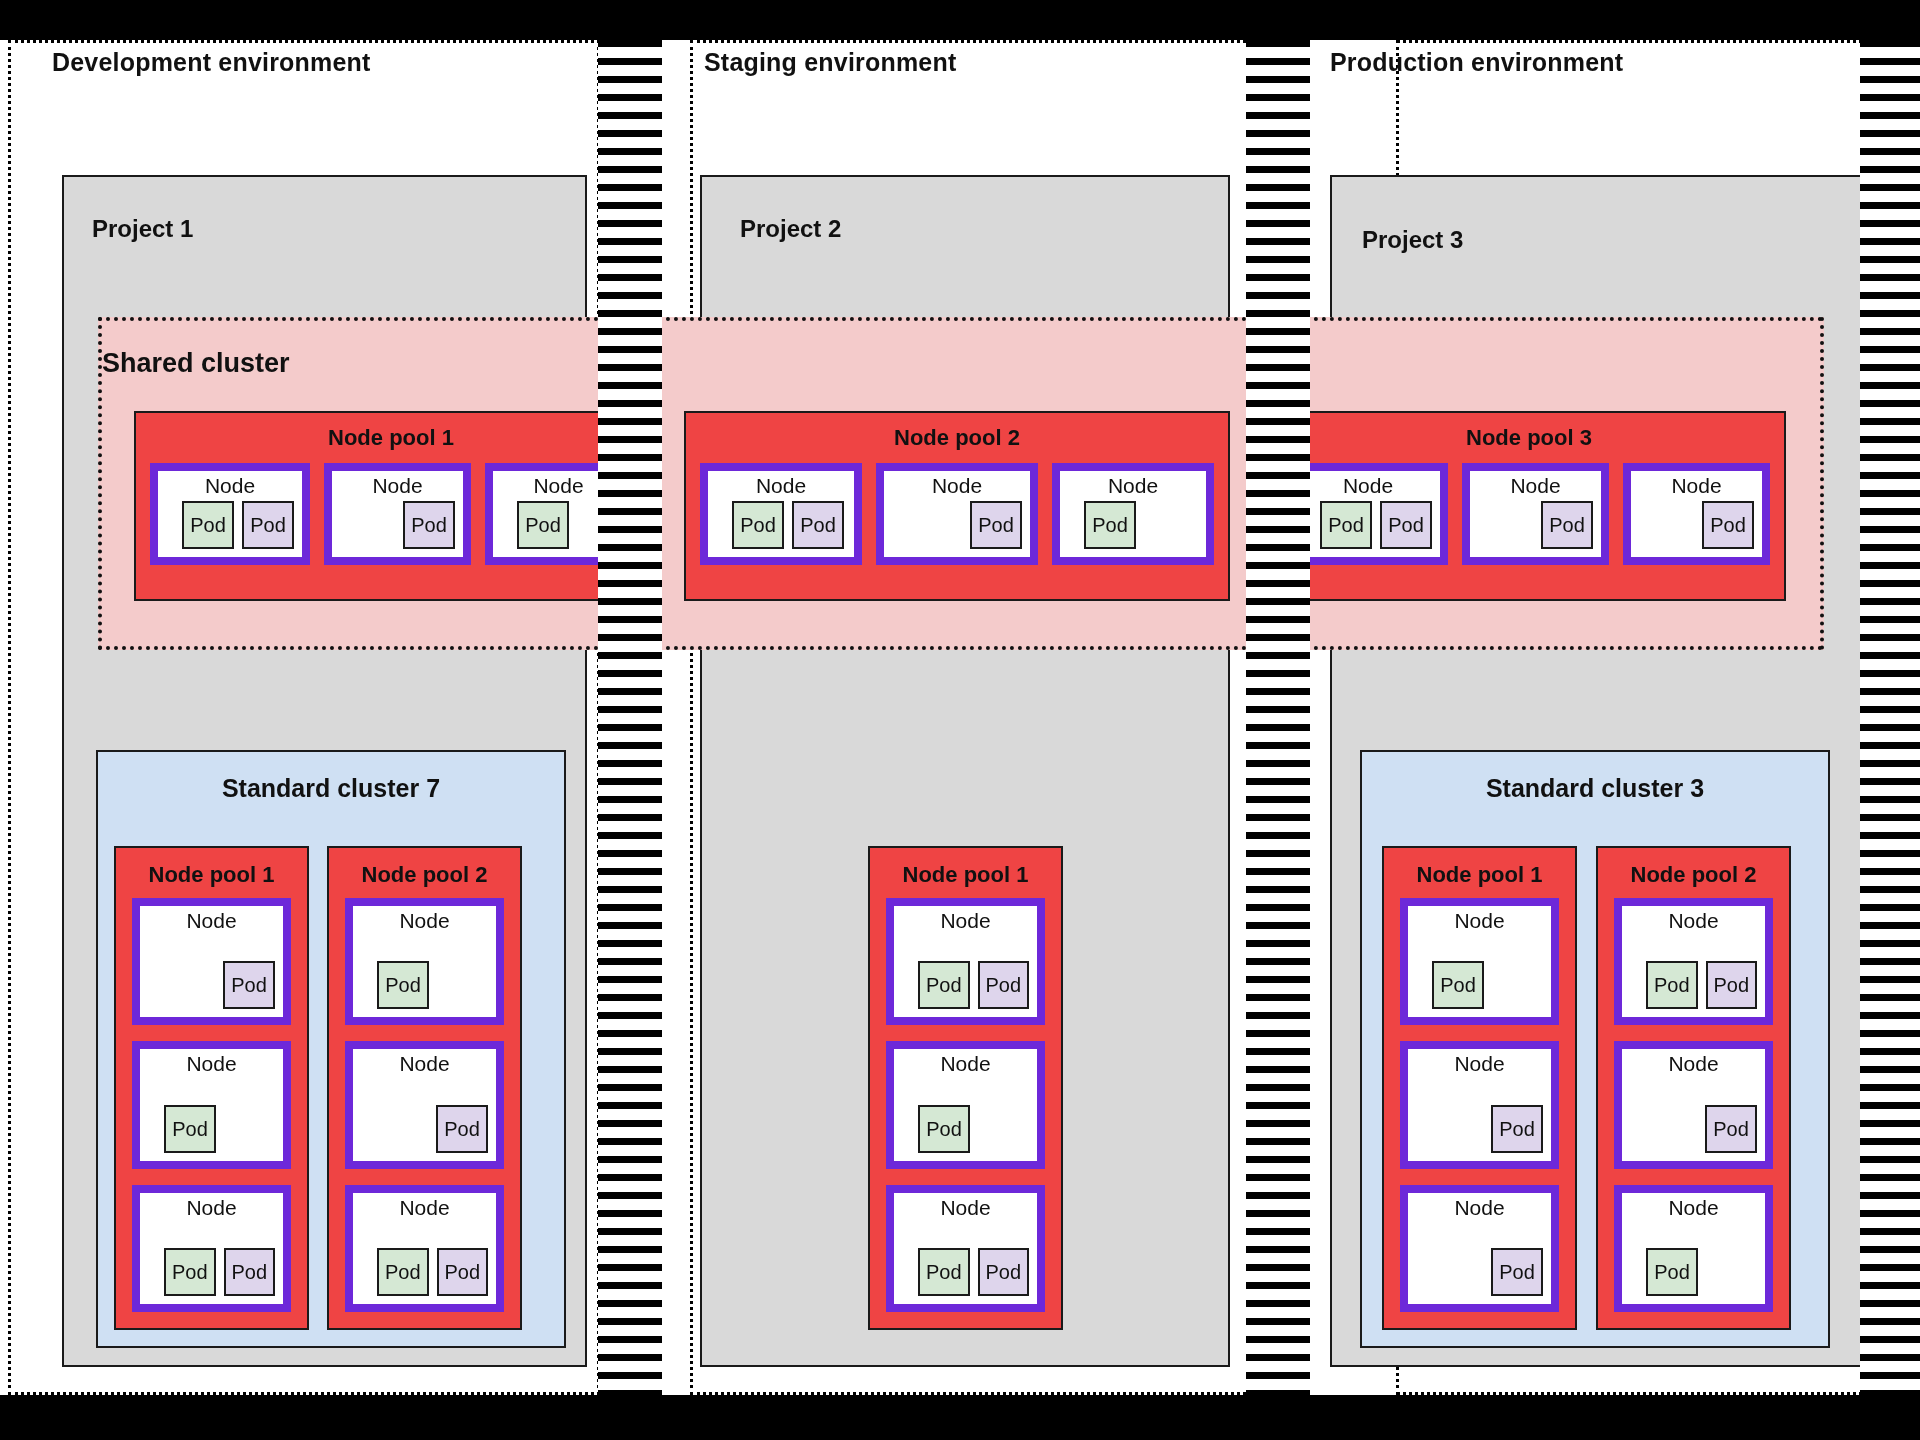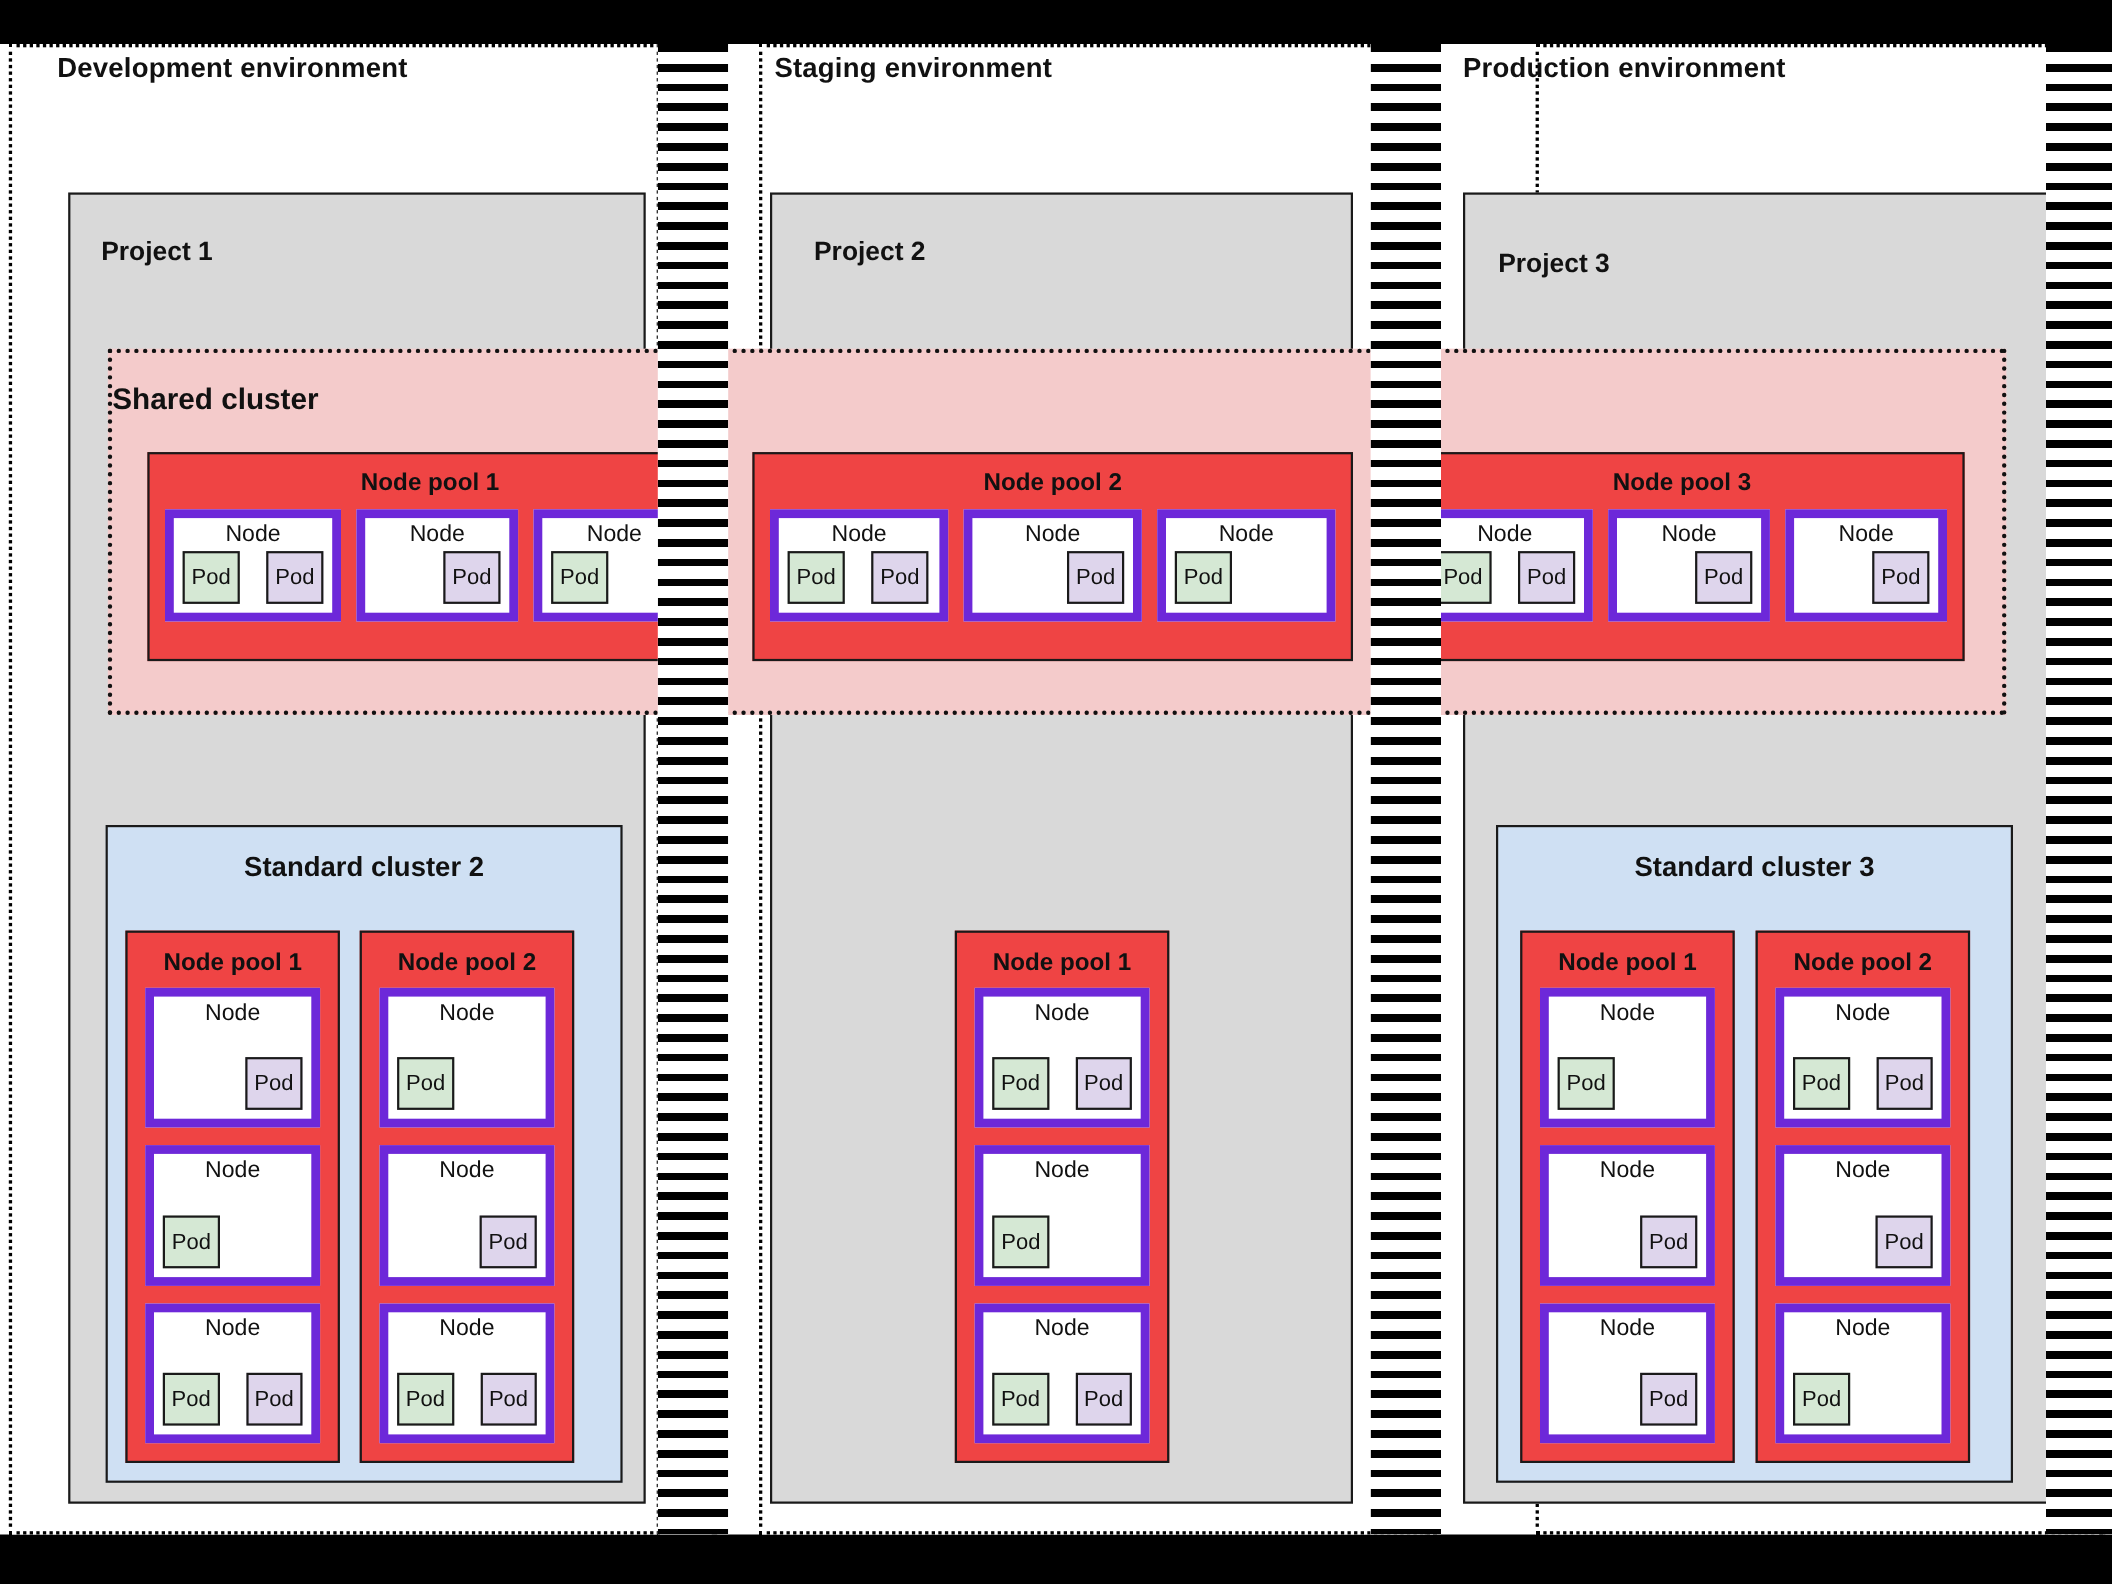--- a/index.html
+++ b/index.html
@@ -52,21 +52,21 @@
   
   .pool-v{display:flex;flex-direction:column;}
   .pool-v .pool-title{margin:14px 0 10px 0;}
   .pool-v .nodes-col{display:flex;flex-direction:column;gap:16px;padding:0 16px 16px 16px;flex:1;}
   .pool-v .node{flex:1;}
 
   
   .node{position:relative;background:#fff;border:8px solid #6d28d9;box-sizing:border-box;
         display:flex;flex-direction:column;min-height:88px;}
   .node-label{text-align:center;font-size:21px;color:#111;padding-top:4px;line-height:1.05;}
-  .pods{display:flex;flex-direction:row;gap:24px;padding:4px 8px 8px 8px;flex:1;align-items:flex-end;}
+  .pods{display:flex;flex-direction:row;gap:8px;padding:4px 8px 8px 8px;flex:1;align-items:flex-end;margin-left:16px;}
   .pods.left{justify-content:flex-start;}
   .pods.right{justify-content:flex-end;}
 
   .pod{border:2px solid #1a1a1a;box-sizing:border-box;font-size:20px;color:#111;
        display:flex;align-items:center;justify-content:center;width:52px;height:48px;line-height:1;}
   .pod.green{background:#d5e8d4;}
   .pod.purple{background:#ded5ec;}
 
   
   .band{position:absolute;left:0;width:1920px;background:#000;}
@@ -170,21 +170,21 @@
         <div class="node">
           <div class="node-label">Node</div>
           <div class="pods right">
             <div class="pod purple">Pod</div>
           </div>
         </div>
       </div>
   </div>
 
   <div class="std-cluster" style="left:96px;top:750px;width:470px;height:598px;">
-    <div class="std-title">Standard cluster 2</div>
+    <div class="std-title">Standard cluster 7</div>
   </div>
   <div class="pool pool-v" style="left:114px;top:846px;width:195px;height:484px;">
     <div class="pool-title">Node pool 1</div>
     <div class="nodes-col" id="std-0-pool-0-nodes">
         <div class="node">
           <div class="node-label">Node</div>
           <div class="pods right">
             <div class="pod purple">Pod</div>
           </div>
         </div>

